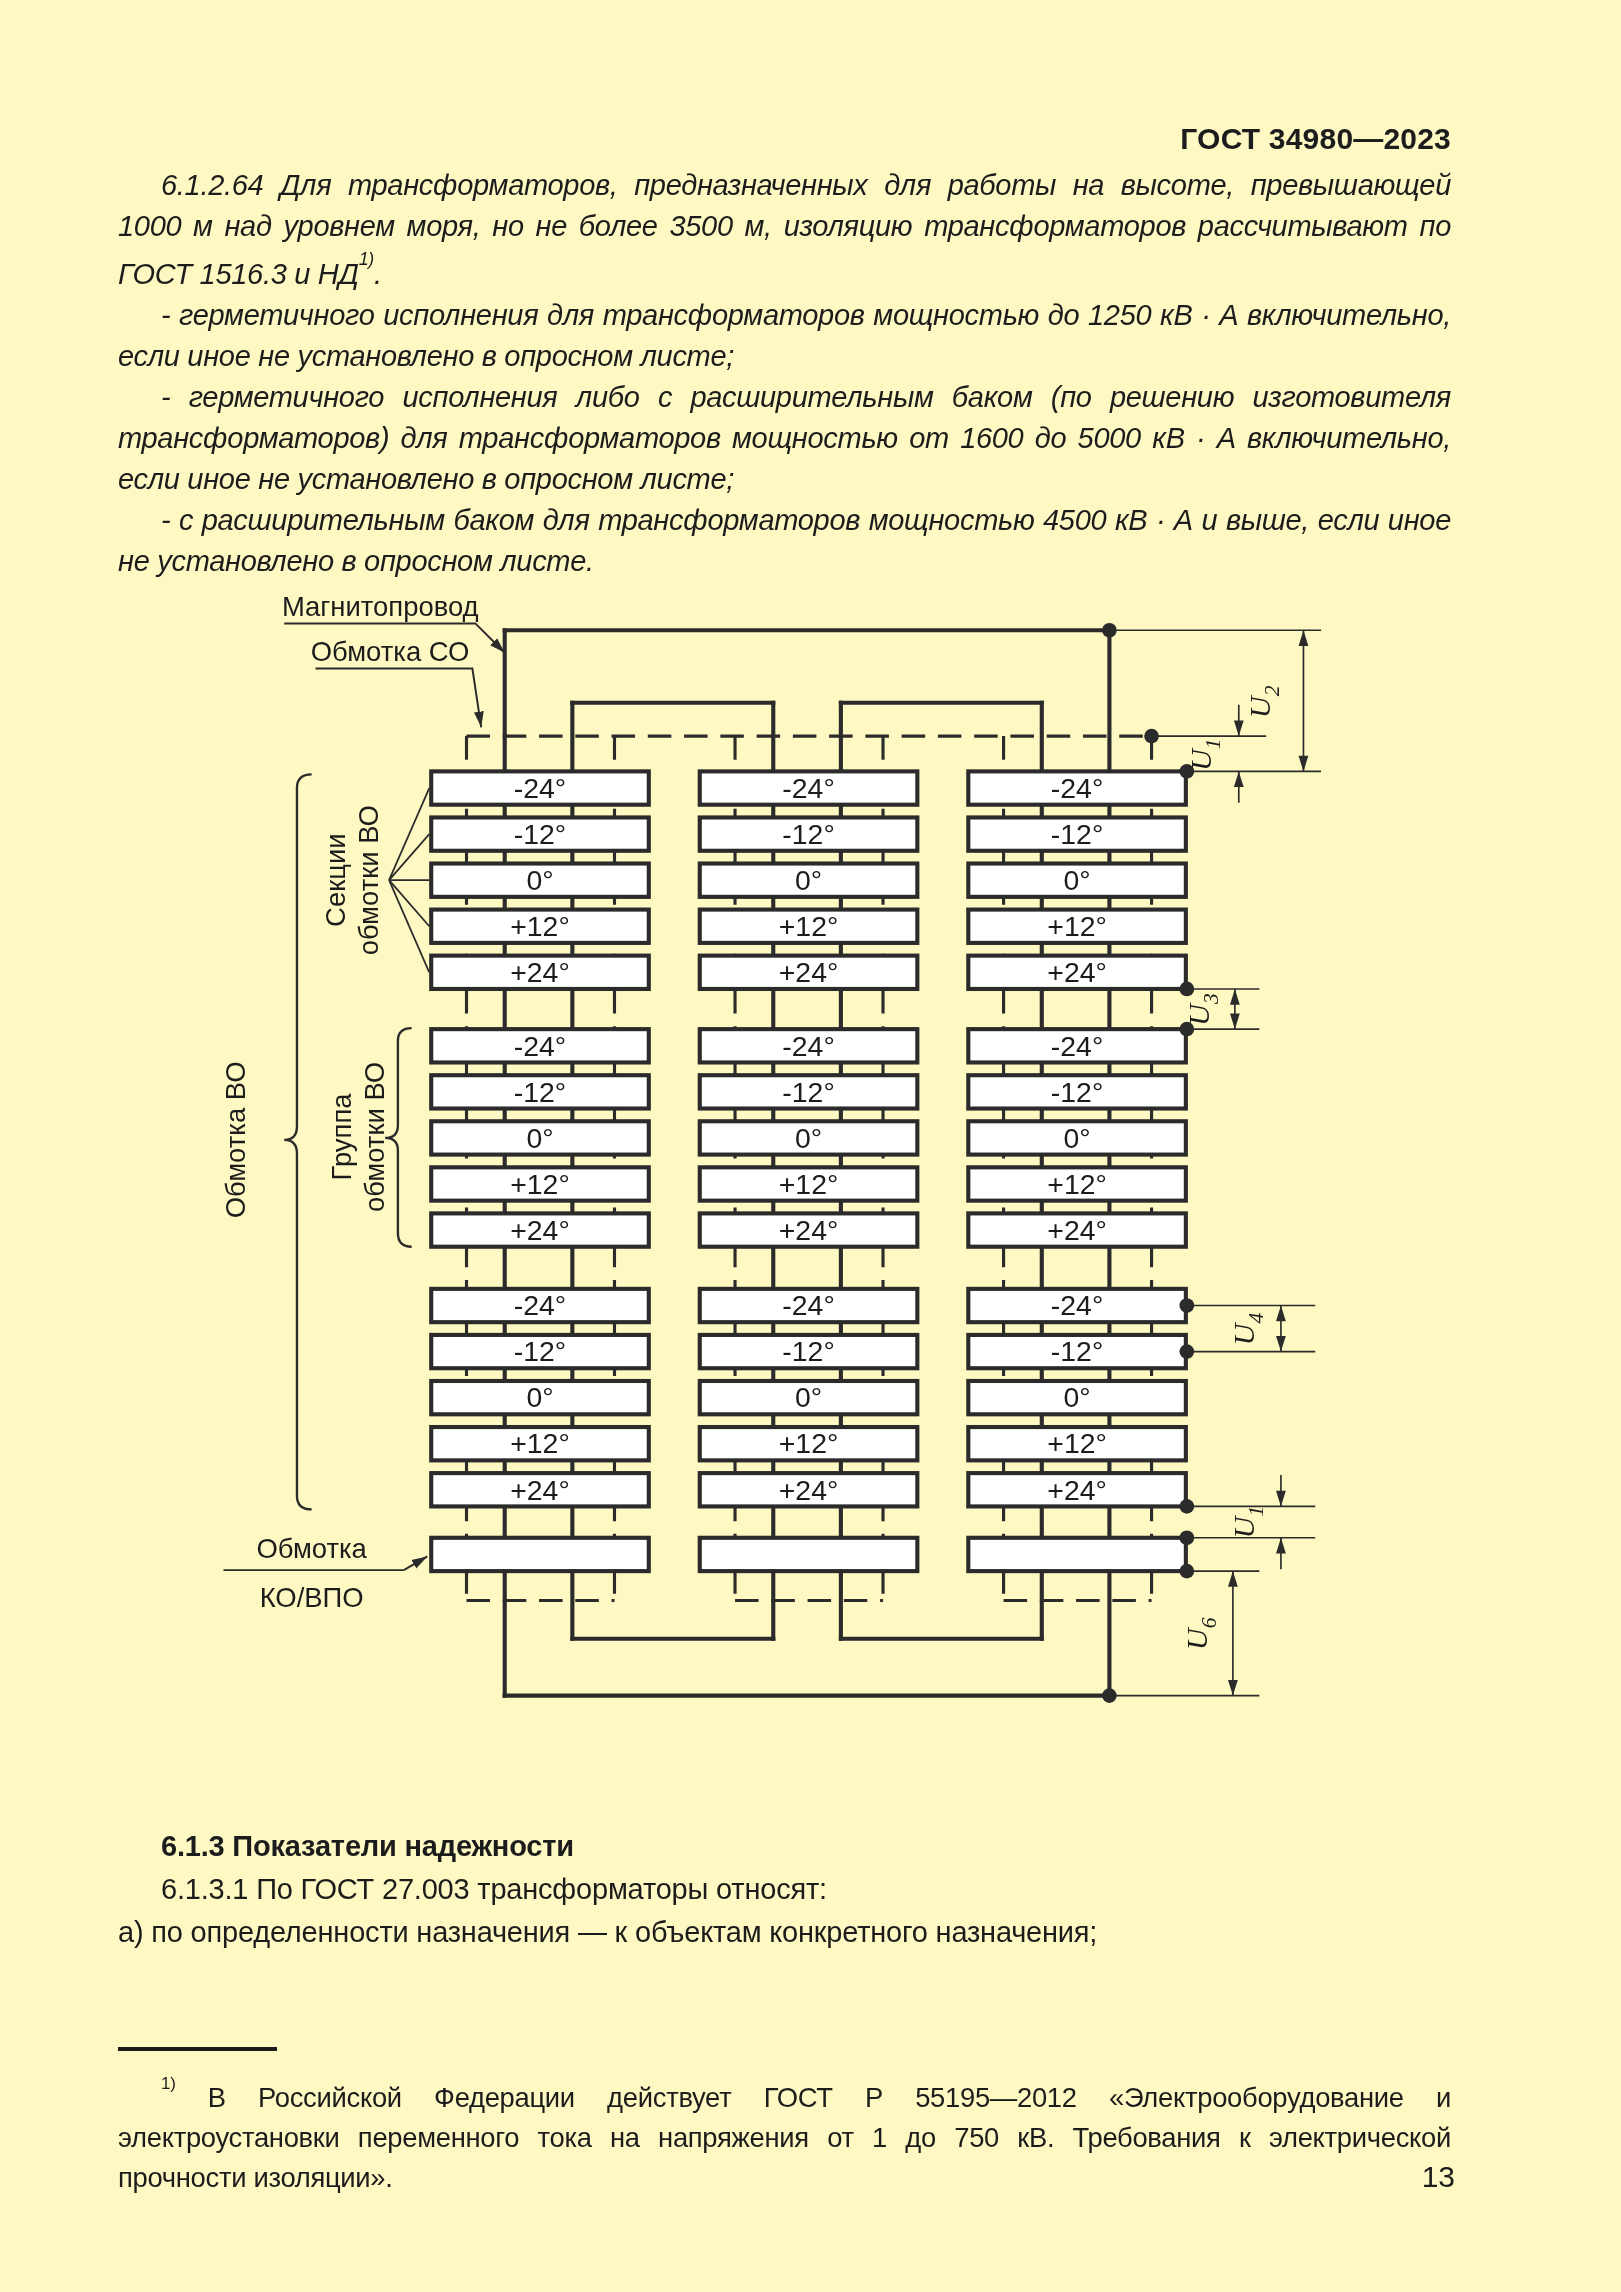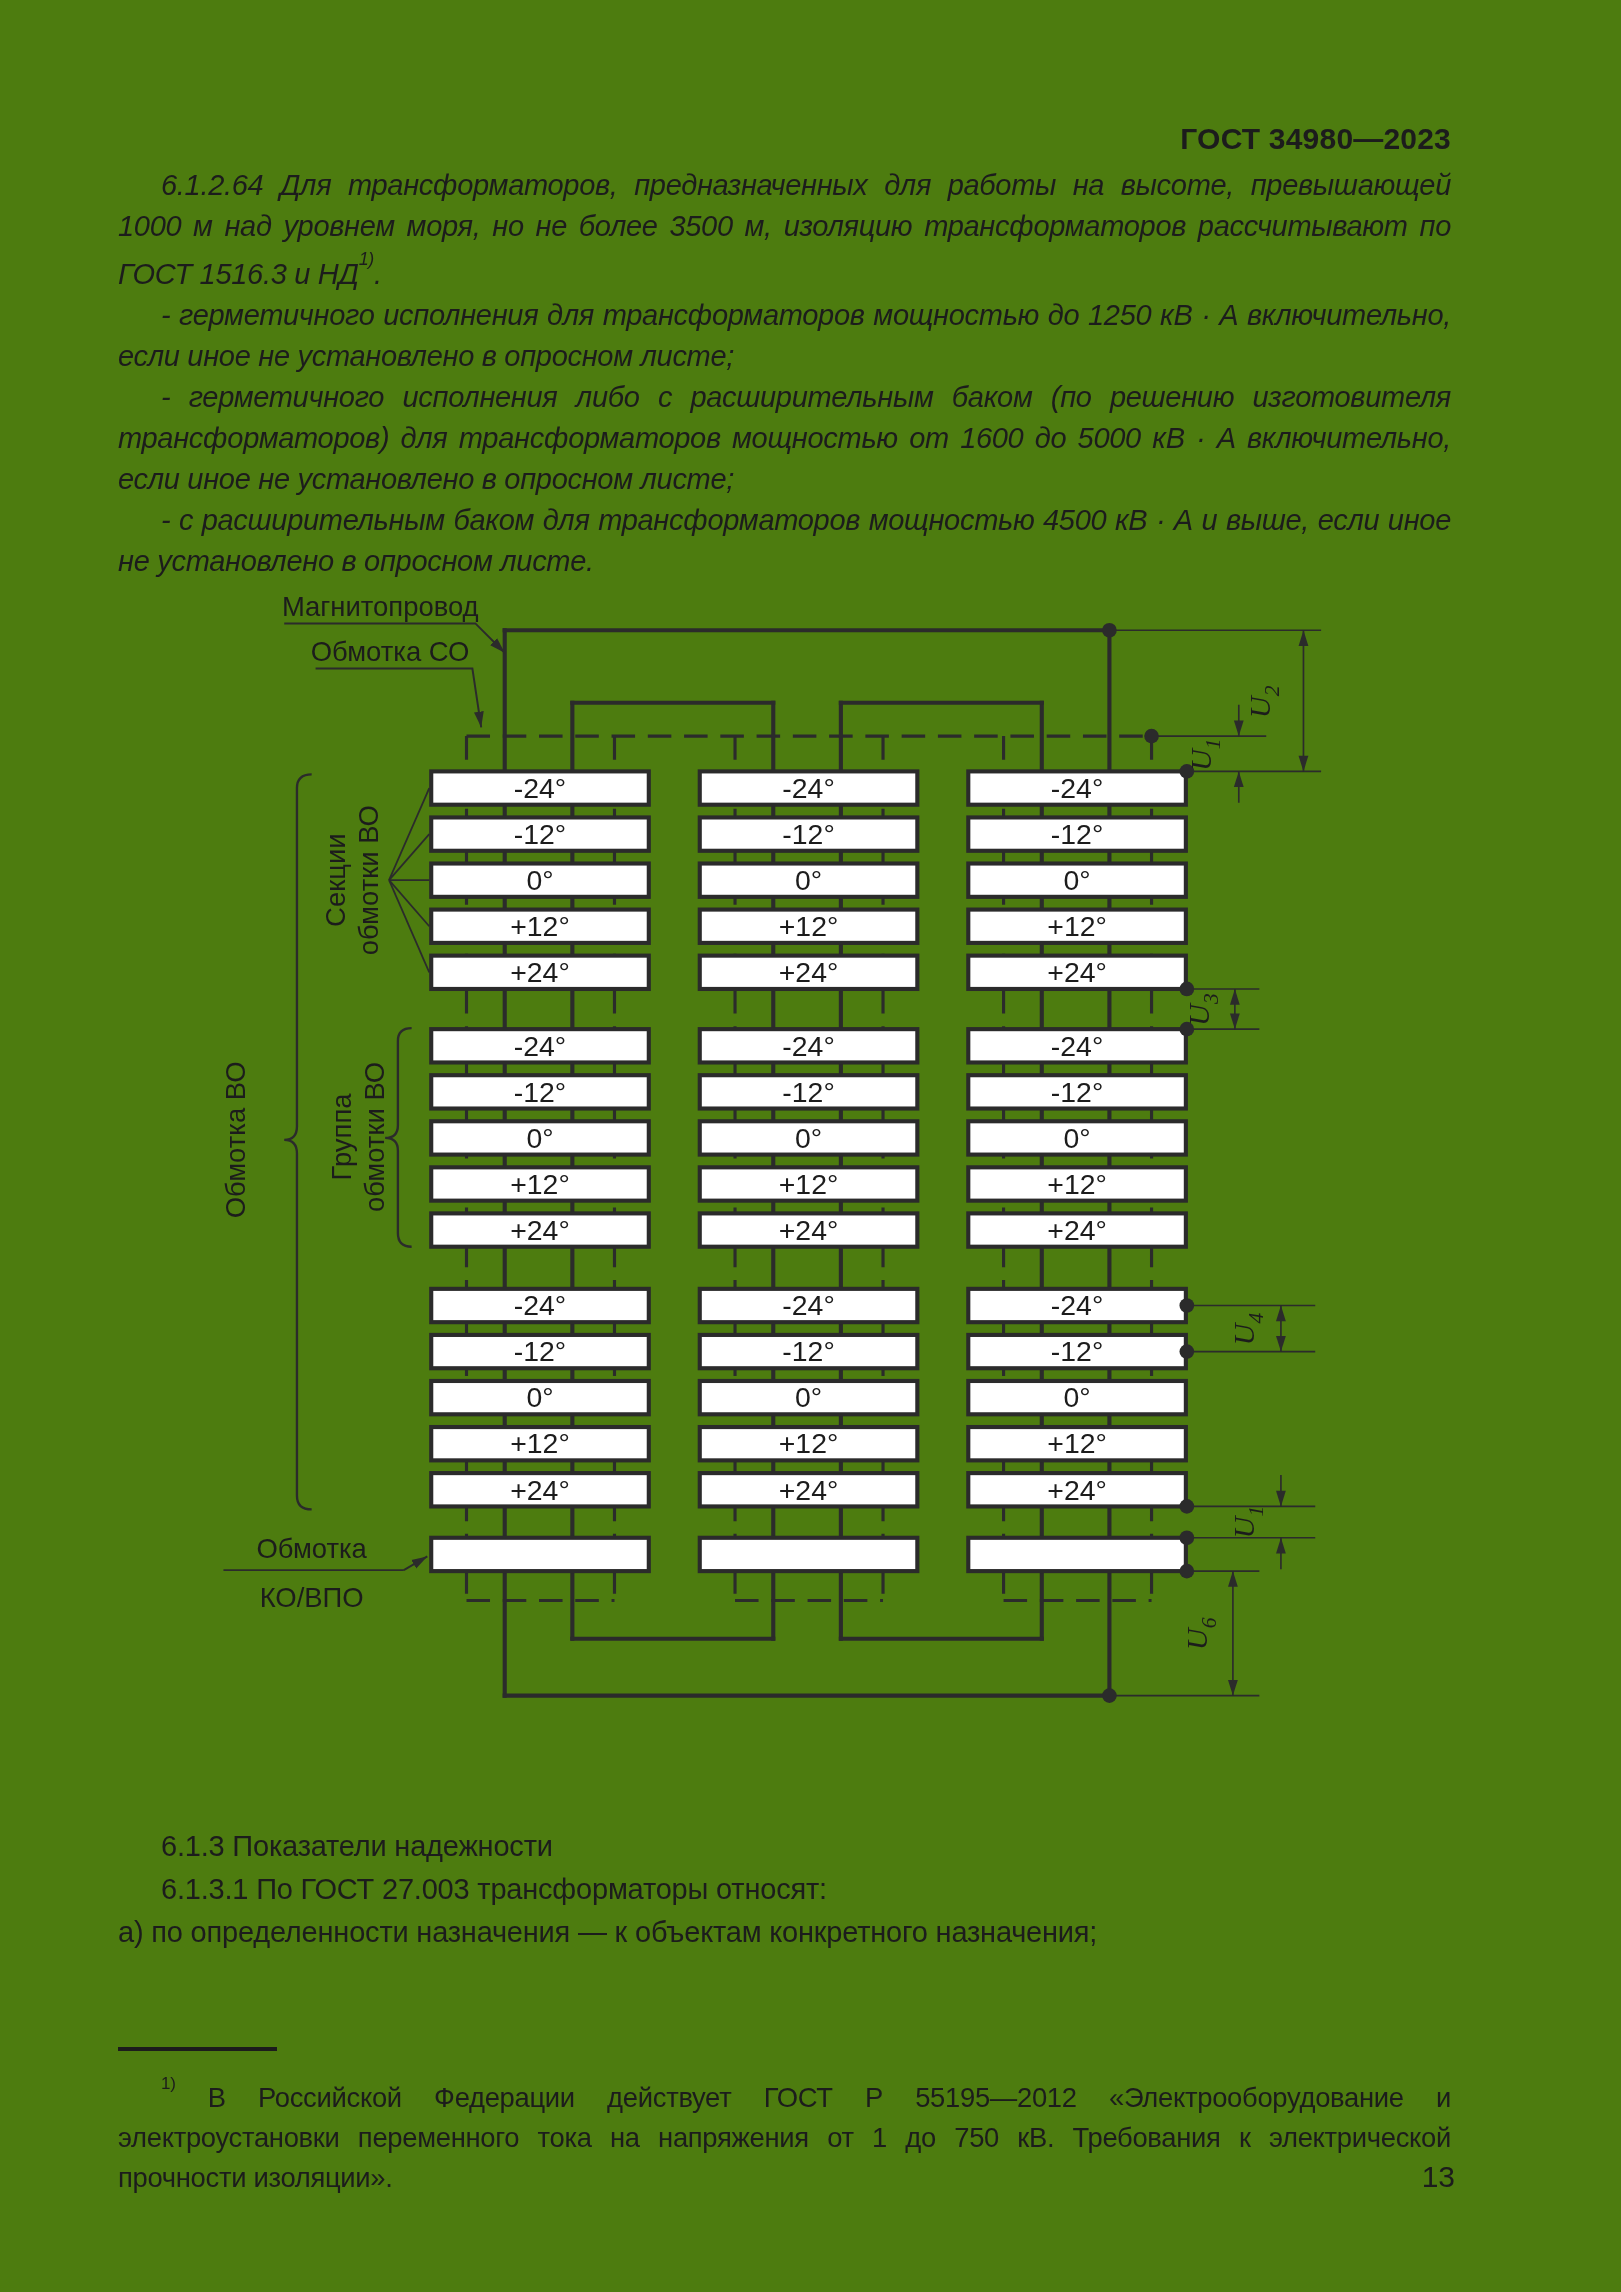--- a/index.html
+++ b/index.html
@@ -1,19 +1,19 @@
 <!DOCTYPE html>
 <html><head>
 <meta charset="utf-8">
 <style>
   html,body{margin:0;padding:0;background:#e8e8e8;}
   .page{
     position:relative;
     width:1621px;height:2293px;
-    background:#4d7c0f;
+    background:#fef9c3;
     font-family:"Liberation Sans",sans-serif;
     color:#1c1c1c;
     overflow:hidden;
   }
   .hdr{
     position:absolute;top:122px;left:118px;width:1333px;
     text-align:right;font-size:30px;font-weight:bold;letter-spacing:0.2px;
   }
   .bodytext{
     position:absolute;top:165px;left:118px;width:1333px;
@@ -26,21 +26,21 @@
   .caption{
     position:absolute;top:1733px;left:118px;width:1333px;
     text-align:center;font-size:28px;line-height:39px;letter-spacing:-0.2px;
   }
   .sect{
     position:absolute;top:1825px;left:118px;width:1333px;
     font-size:29px;line-height:43px;letter-spacing:-0.2px;
   }
   .sect p{margin:0;text-indent:43px;}
   .sect p.noindent{text-indent:0;}
-  .sect .b{font-weight:normal;}
+  .sect .b{font-weight:bold;}
   .fnrule{position:absolute;top:2047px;left:118px;width:159px;height:3.9px;background:#1c1c1c;}
   .footnote{
     position:absolute;top:2072px;left:118px;width:1333px;
     font-size:27.4px;line-height:40px;letter-spacing:-0.3px;text-align:justify;
   }
   .footnote p{margin:0;text-indent:43px;}
   .pagenum{position:absolute;top:2148px;left:118px;width:1337px;text-align:right;font-size:30px;margin-top:12px;}
   svg.fig{position:absolute;left:0;top:583px;}
 
   .ln{stroke:#2b2b2b;stroke-width:4.2;fill:none;stroke-linecap:square;}

